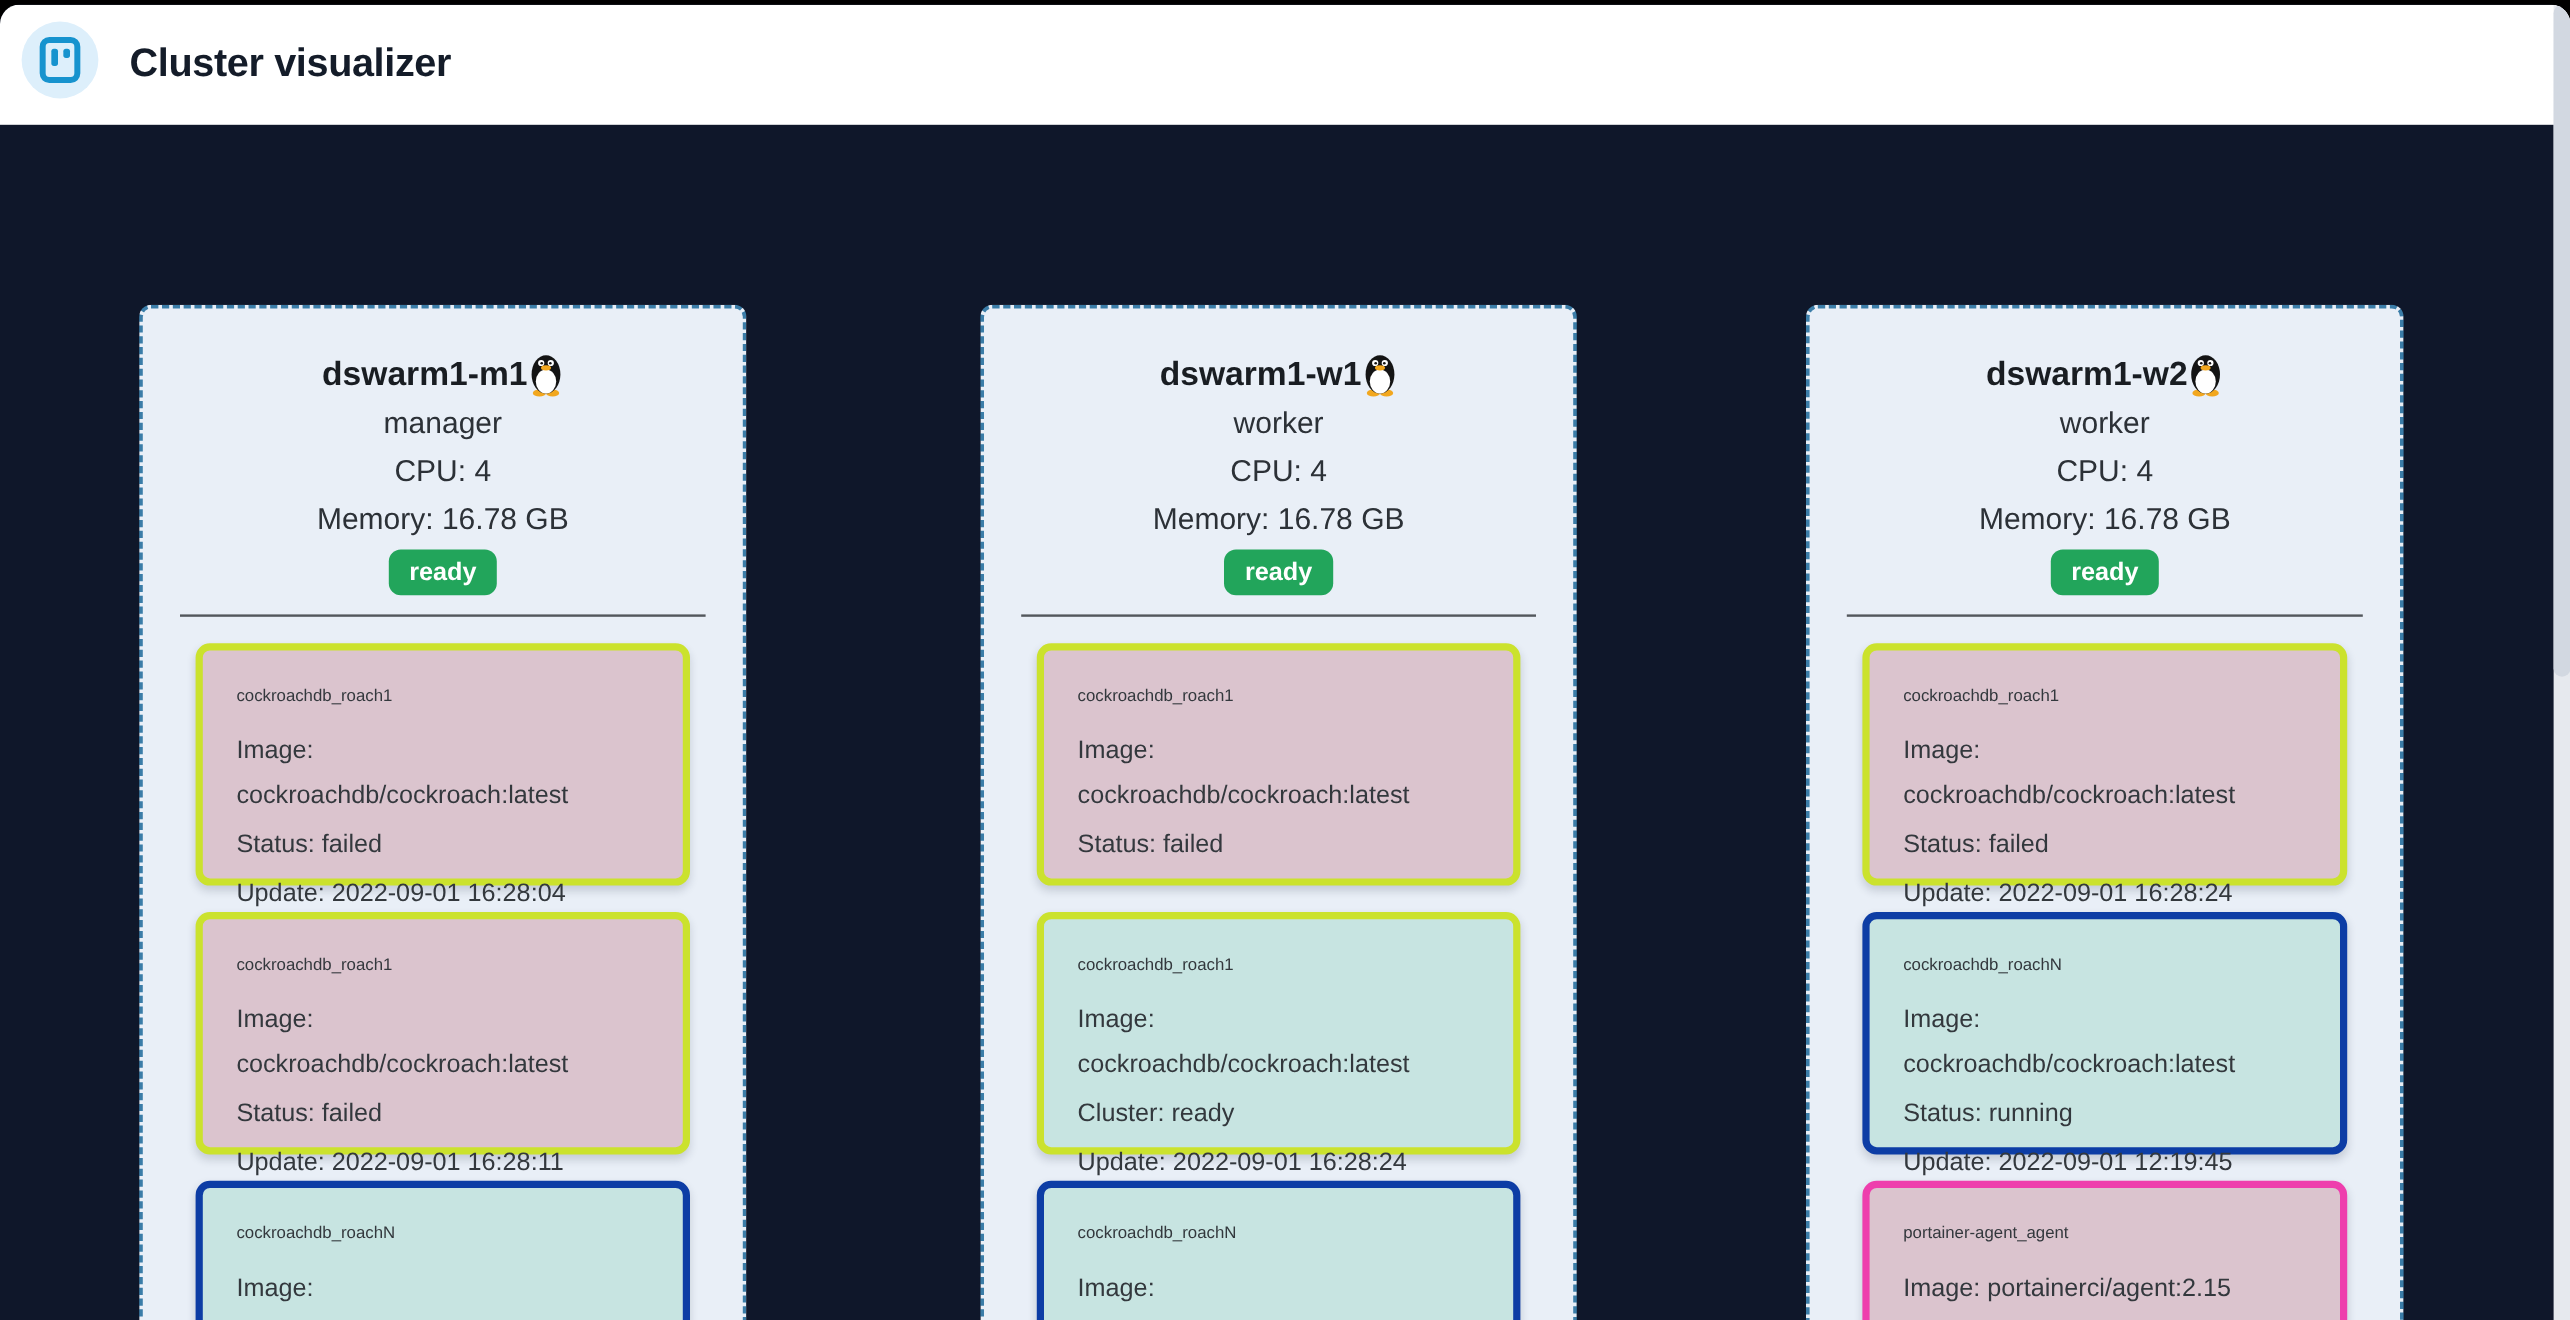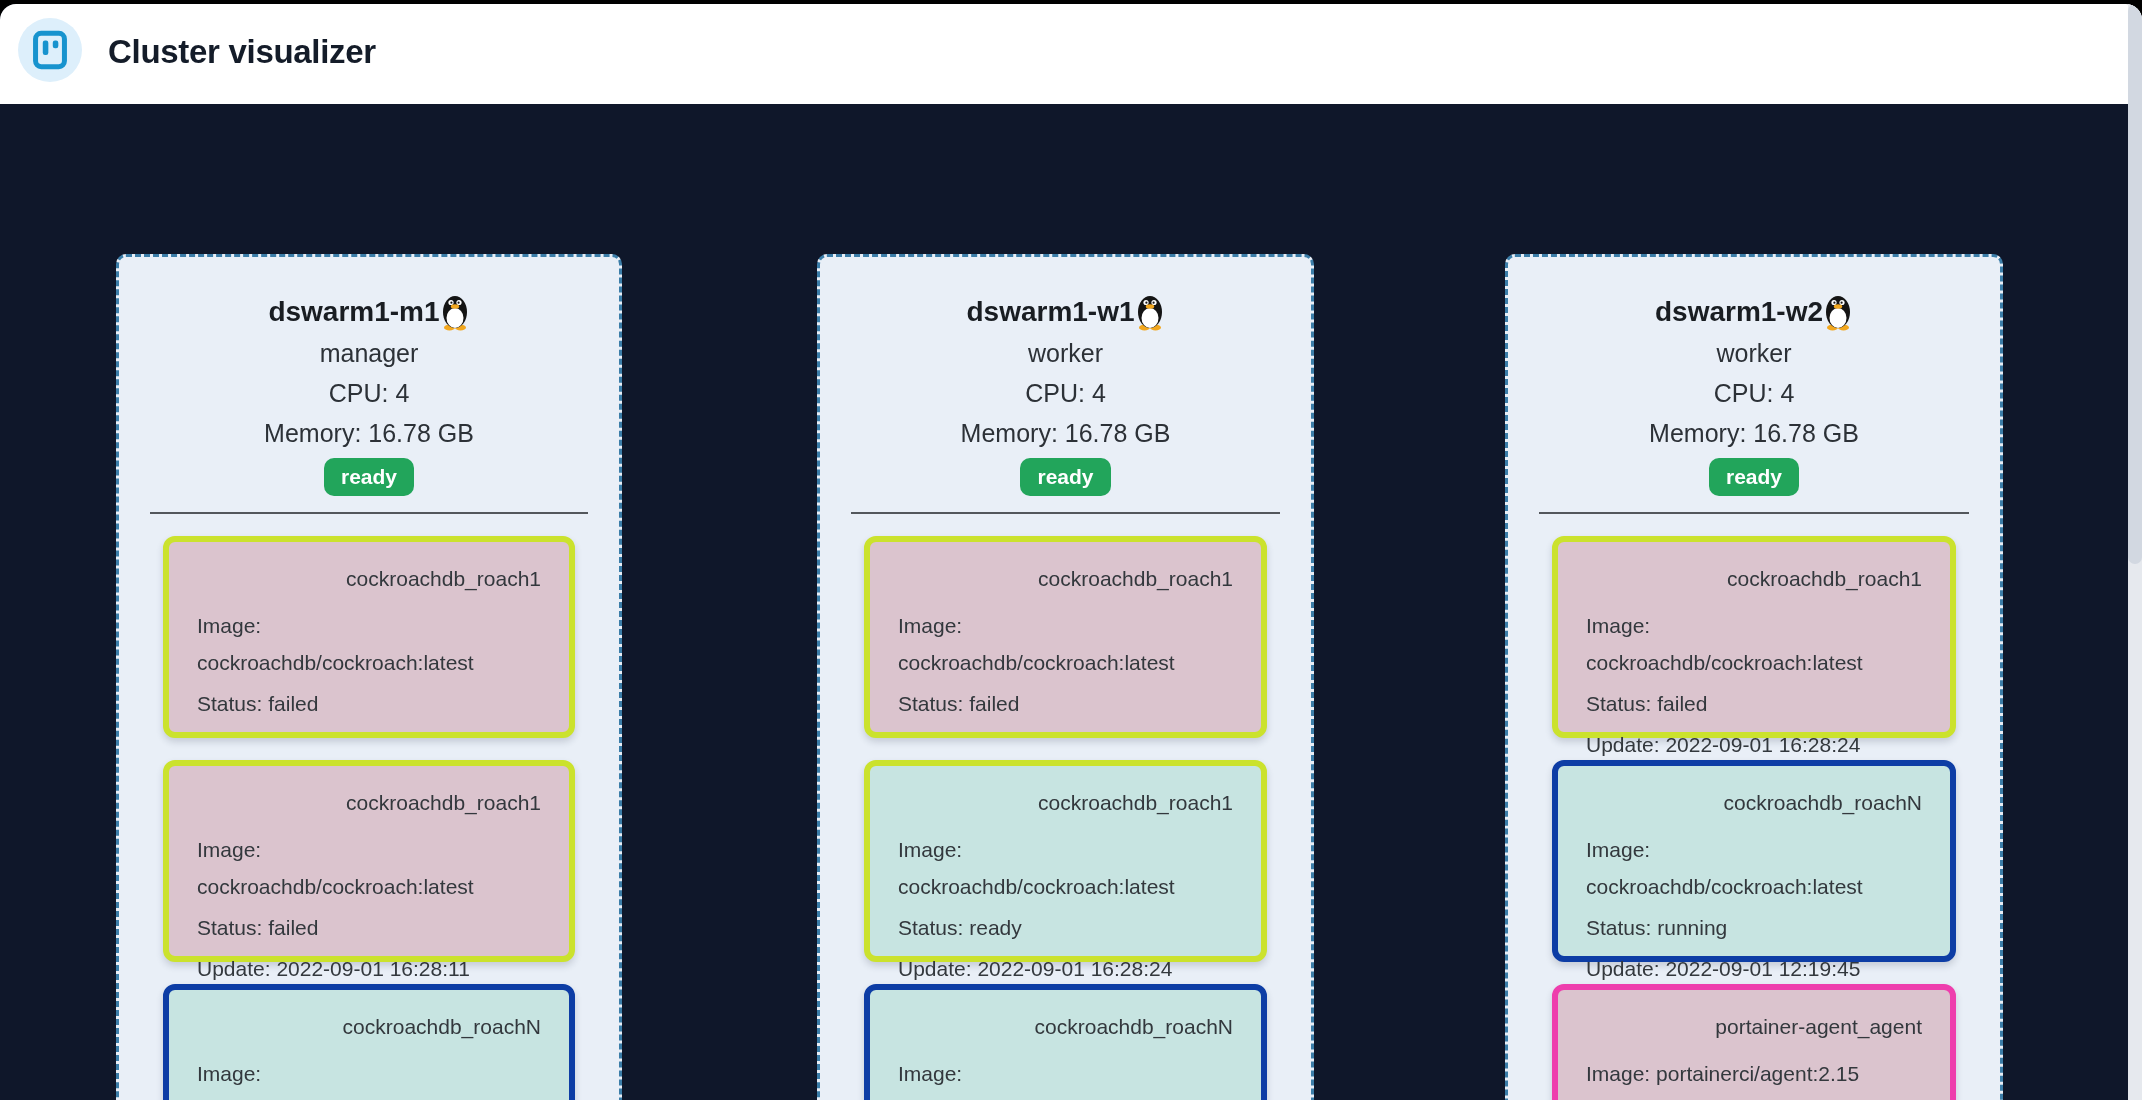--- a/index.html
+++ b/index.html
@@ -43,21 +43,21 @@
     background:#22a55b;color:#ffffff;font-size:21px;font-weight:700;line-height:26px;text-align:center;
   }
   .divider{height:0;border-top:2px solid #53575c;margin:16px 31px 0 31px;}
   .tasks{padding:22px 44px 0 44px;display:flex;flex-direction:column;gap:22px;}
   
   .task{
     box-sizing:border-box;height:202px;border-radius:12px;border:6px solid transparent;
     padding:22px 28px 0 28px;box-shadow:0 4px 7px rgba(40,50,70,0.18);
     color:#33383d;
   }
-  .task-name{text-align:right;font-size:21px;line-height:30px;}
+  .task-name{text-align:left;font-size:14px;line-height:30px;}
   .task-line{font-size:21px;line-height:37px;margin-top:4px;}
   .task-name{margin-bottom:13px;}
   .task[data-state="failed"]   {background:#dbc4ce;border-color:#cbe22d;}
   .task[data-state="ready"]    {background:#c7e4e1;border-color:#cbe22d;}
   .task[data-state="running"]  {background:#c7e4e1;border-color:#0d3da5;}
   .task[data-state="shutdown"] {background:#dbc4ce;border-color:#ee3ead;}
   
   .scrollbar{position:absolute;top:0;right:0;width:14px;height:100%;background:#e6e9ee;}
   .scrollbar-thumb{position:absolute;top:0;right:0;width:14px;height:560px;background:#d2d8e1;border-radius:7px;}
   .tux{display:inline-block;}
@@ -100,20 +100,21 @@
         <div class="node-line">CPU: 4</div>
         <div class="node-line">Memory: 16.78 GB</div>
         <span class="status-badge">ready</span>
       </div>
       <div class="divider"></div>
       <div class="tasks">
         <div class="task" data-state="failed">
           <div class="task-name">cockroachdb_roach1</div>
           <div class="task-line">Image: cockroachdb/cockroach:latest</div>
           <div class="task-line">Status: failed</div>
+          <div class="task-line">Update: 2022-09-01 16:28:04</div>
         </div>
         <div class="task" data-state="failed">
           <div class="task-name">cockroachdb_roach1</div>
           <div class="task-line">Image: cockroachdb/cockroach:latest</div>
           <div class="task-line">Status: failed</div>
           <div class="task-line">Update: 2022-09-01 16:28:11</div>
         </div>
         <div class="task" data-state="running">
           <div class="task-name">cockroachdb_roachN</div>
           <div class="task-line">Image: cockroachdb/cockroach:latest</div>
@@ -146,21 +147,21 @@
       <div class="divider"></div>
       <div class="tasks">
         <div class="task" data-state="failed">
           <div class="task-name">cockroachdb_roach1</div>
           <div class="task-line">Image: cockroachdb/cockroach:latest</div>
           <div class="task-line">Status: failed</div>
         </div>
         <div class="task" data-state="ready">
           <div class="task-name">cockroachdb_roach1</div>
           <div class="task-line">Image: cockroachdb/cockroach:latest</div>
-          <div class="task-line">Status: ready</div>
+          <div class="task-line">Cluster: ready</div>
           <div class="task-line">Update: 2022-09-01 16:28:24</div>
         </div>
         <div class="task" data-state="running">
           <div class="task-name">cockroachdb_roachN</div>
           <div class="task-line">Image: cockroachdb/cockroach:latest</div>
 
         </div>
       </div>
     </div>
 

